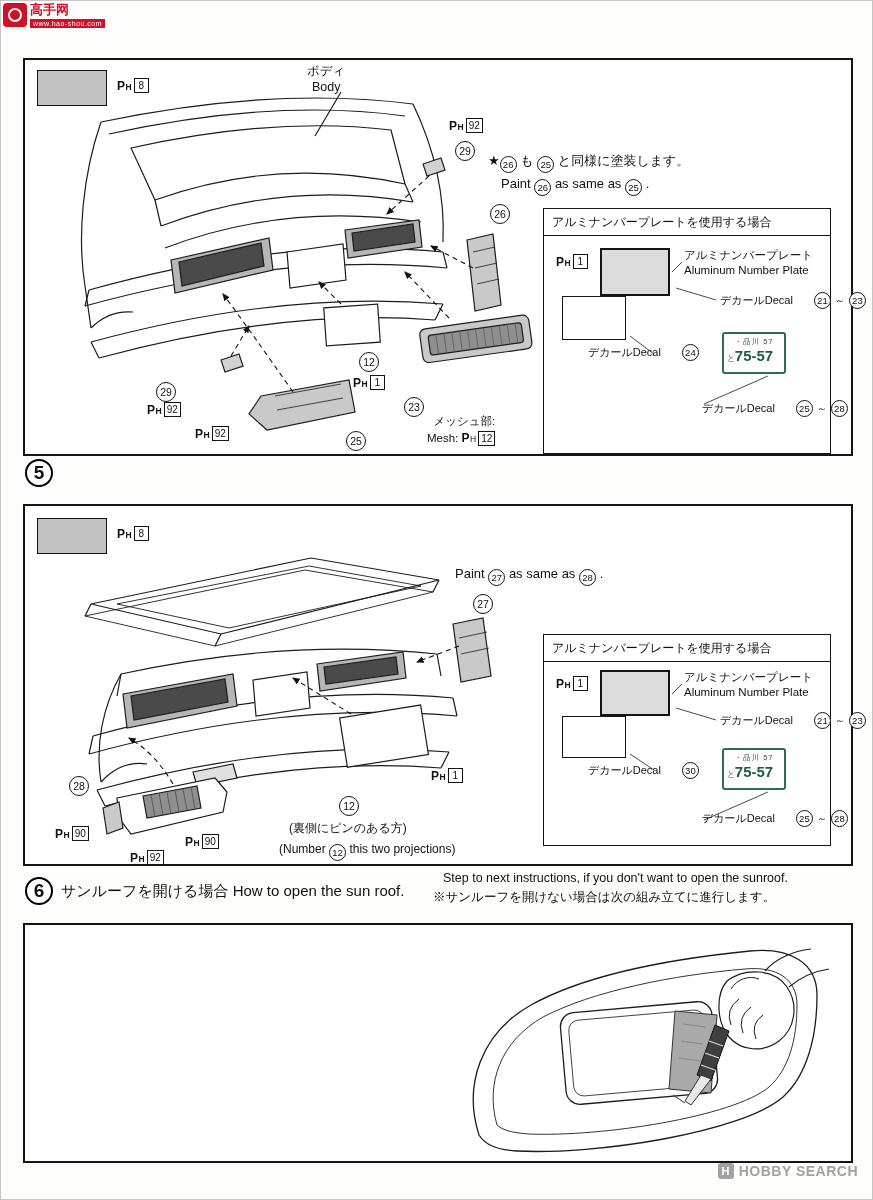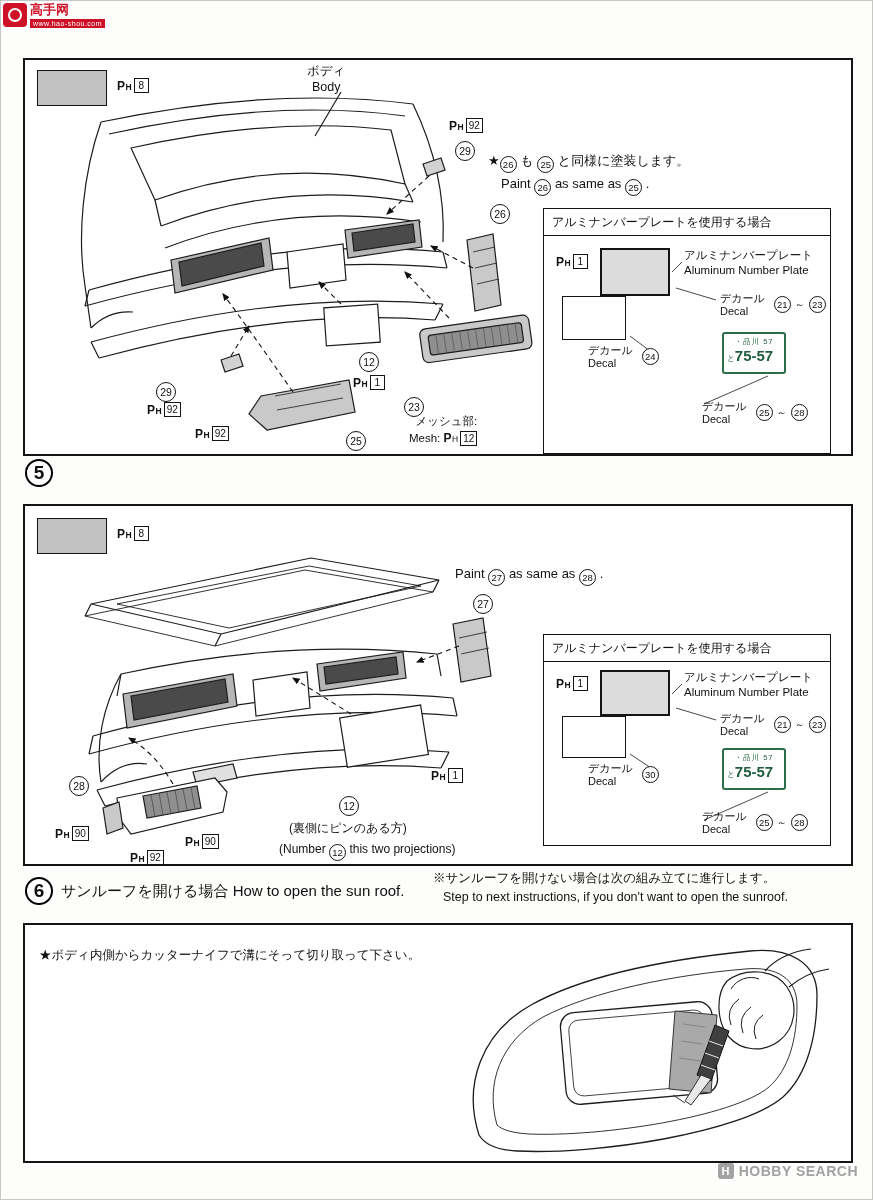--- a/index.html
+++ b/index.html
@@ -18,21 +18,21 @@
   .meshlbl{position:absolute;font-size:11.5px;line-height:1.45;white-space:nowrap}
   .pinlbl{position:absolute;font-size:12px;white-space:nowrap}
   .stepmark{position:absolute;width:28px;height:28px;border:2.6px solid #000;border-radius:50%;font-size:19px;font-weight:700;text-align:center;line-height:23px;background:#fff}
   .subbox{position:absolute;border:1.6px solid #141414;background:#fff}
   .subbox-title{border-bottom:1.6px solid #141414;font-size:12px;padding:5px 8px 4px;white-space:nowrap}
   .subbox-body{position:relative;width:100%}
   .alum{position:absolute;border:2.4px solid #141414;background:#dcdcdc}
   .wplate{position:absolute;border:1.2px solid #141414;background:#fff}
   .pname{position:absolute;font-size:11.5px;line-height:1.3;white-space:nowrap}
   .drow{position:absolute;display:flex;align-items:center;gap:3px;font-size:11px;white-space:nowrap}
-  .d2{display:flex;flex-direction:column;align-items:flex-start;line-height:1.15;margin-right:6px}
+  .d2{display:flex;align-items:flex-start;line-height:1.15;margin-right:18px}
   .tld{font-size:10px;margin:0 1px}
   .plateg{position:absolute;width:64px;height:42px;border:2px solid #2c6e49;border-radius:3px;background:#fff;color:#1f5c3d;text-align:center}
   .pg-top{font-size:7.5px;margin-top:3px;letter-spacing:1px}
   .pg-main{font-size:15px;font-weight:700;position:relative;line-height:1.25}
   .pg-hira{font-size:8px;position:absolute;left:3px;bottom:2px;font-weight:400}
   .leader{position:absolute;left:0;top:0;pointer-events:none}
   svg.art{position:absolute}
   .step6-title{position:absolute;font-size:15px;white-space:nowrap}
   .step6-note{position:absolute;font-size:12.5px;line-height:1.5;white-space:nowrap}
   .wm{position:absolute;left:2px;top:2px;display:flex;gap:3px;align-items:flex-start;z-index:5}
@@ -141,21 +141,21 @@
     <div class="circ" style="left:465px;top:144px">26</div>
 
     <div class="circ" style="left:334px;top:292px">12</div>
     <div class="phc" style="left:328px;top:315px">
       <span class="php">P</span>
         <span class="phh">H</span>
         <span class="nbox">1</span>
     </div>
 
     <div class="circ" style="left:379px;top:337px">23</div>
-    <div class="meshlbl" style="left:384px;top:353px;text-align:right">
+    <div class="meshlbl" style="left:402px;top:353px;text-align:right">
       <div>メッシュ部:</div>
       <div><span>Mesh:</span>&nbsp;<span class="php" style="font-weight:700">P</span><span class="phh">H</span><span class="nbox">12</span></div>
     </div>
 
     <div class="circ" style="left:131px;top:322px">29</div>
     <div class="phc" style="left:122px;top:342px">
       <span class="php">P</span>
         <span class="phh">H</span>
         <span class="nbox">92</span>
     </div>
@@ -364,26 +364,25 @@
         </div>
       </div>
     </div>
   </section>
 
   <div class="stepmark" style="left:24px;top:876px"><span>6</span></div>
   <div class="step6-title" style="left:60px;top:881px">
     <span>サンルーフを開ける場合</span> <span>How to open the sun roof.</span>
   </div>
   <div class="step6-note" style="left:432px;top:868px">
+    <div style="padding-left:10px">Step to next instructions, if you don't want to open the sunroof.</div>
     <div>※サンルーフを開けない場合は次の組み立てに進行します。</div>
-    <div style="padding-left:10px">Step to next instructions, if you don't want to open the sunroof.</div>
   </div>
 
   <section class="panel" style="left:22px;top:922px;width:830px;height:240px">
-    <div class="note" style="left:14px;top:22px;font-size:12.5px">★ボディ内側からカッターナイフで溝にそって切り取って下さい。</div>
 
     <svg class="art" style="left:420px;top:4px" width="400" height="230" viewBox="0 0 400 230">
       <g fill="none" stroke="#1c1c1c" stroke-width="1.3">
         <path d="M34,206 C18,156 36,104 86,76 C140,46 225,30 305,22 C345,18 372,34 372,66 C372,108 362,146 338,168 C296,204 150,226 72,222 C52,221 40,216 34,206 Z"></path>
         <path d="M52,196 C40,154 56,112 98,88 C148,62 228,46 300,40 C332,37 352,50 352,76 C352,110 344,140 324,158 C288,188 156,208 84,205 C68,204 57,201 52,196 Z" stroke-width="0.9"></path>
         <rect x="118" y="78" width="152" height="92" rx="14" transform="rotate(-5 194 124)"></rect>
         <rect x="126" y="86" width="136" height="76" rx="10" transform="rotate(-5 194 124)" stroke-width="0.8"></rect>
       </g>
       <polygon points="230,82 272,86 266,164 224,160" fill="#a9a9a9" stroke="#333" stroke-width="1"></polygon>
       <path d="M238,95 L260,98 M236,112 L258,115 M234,129 L256,132" stroke="#777" stroke-width="0.7" fill="none"></path>

